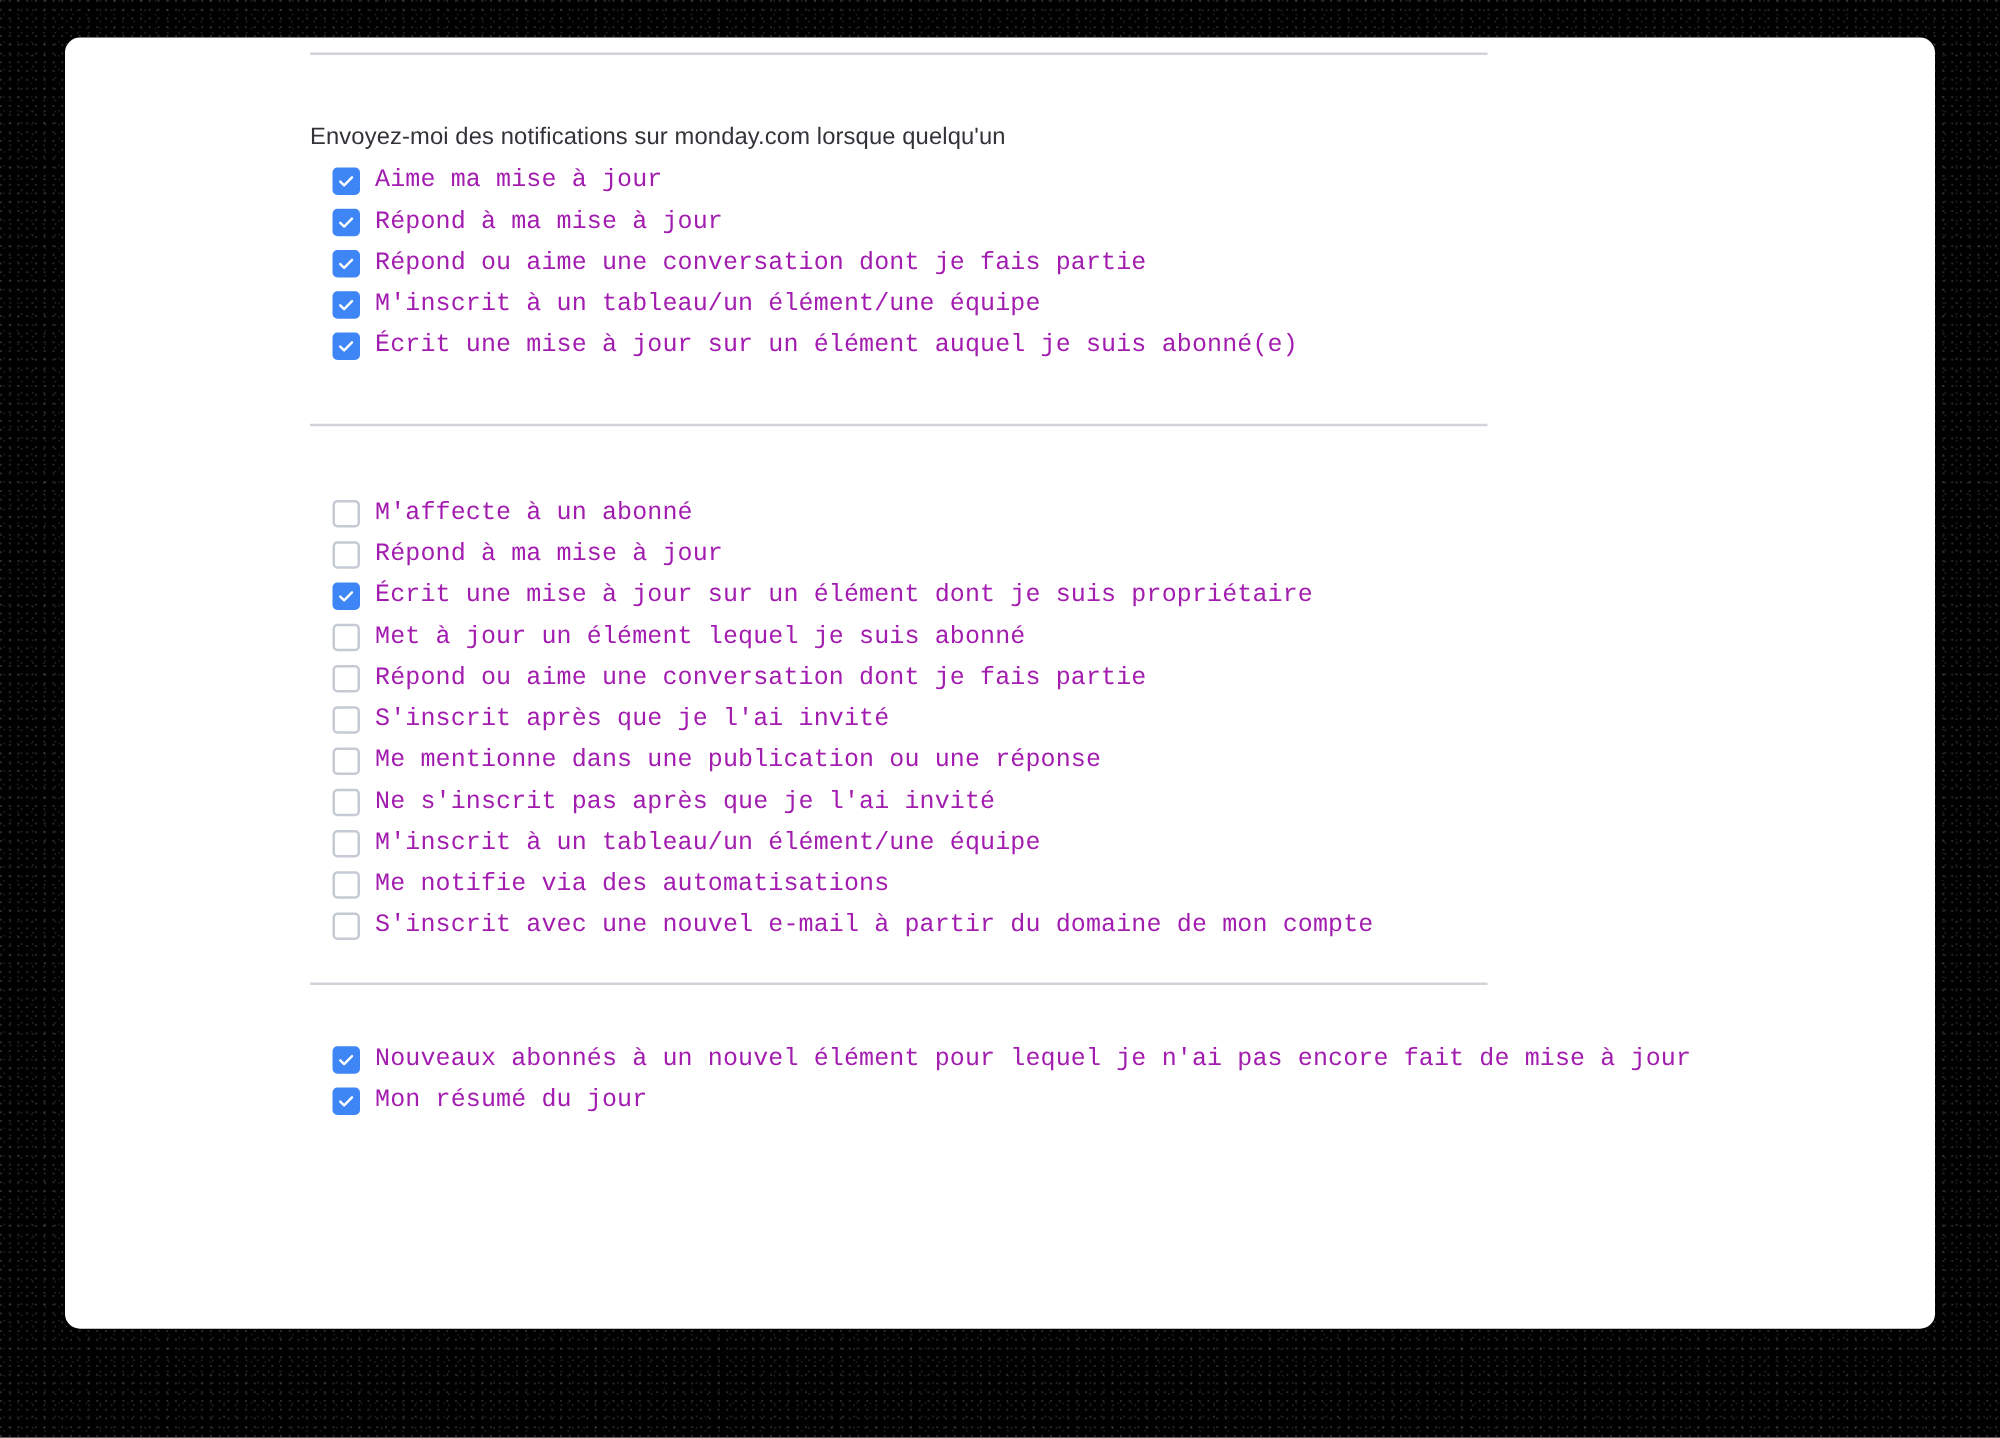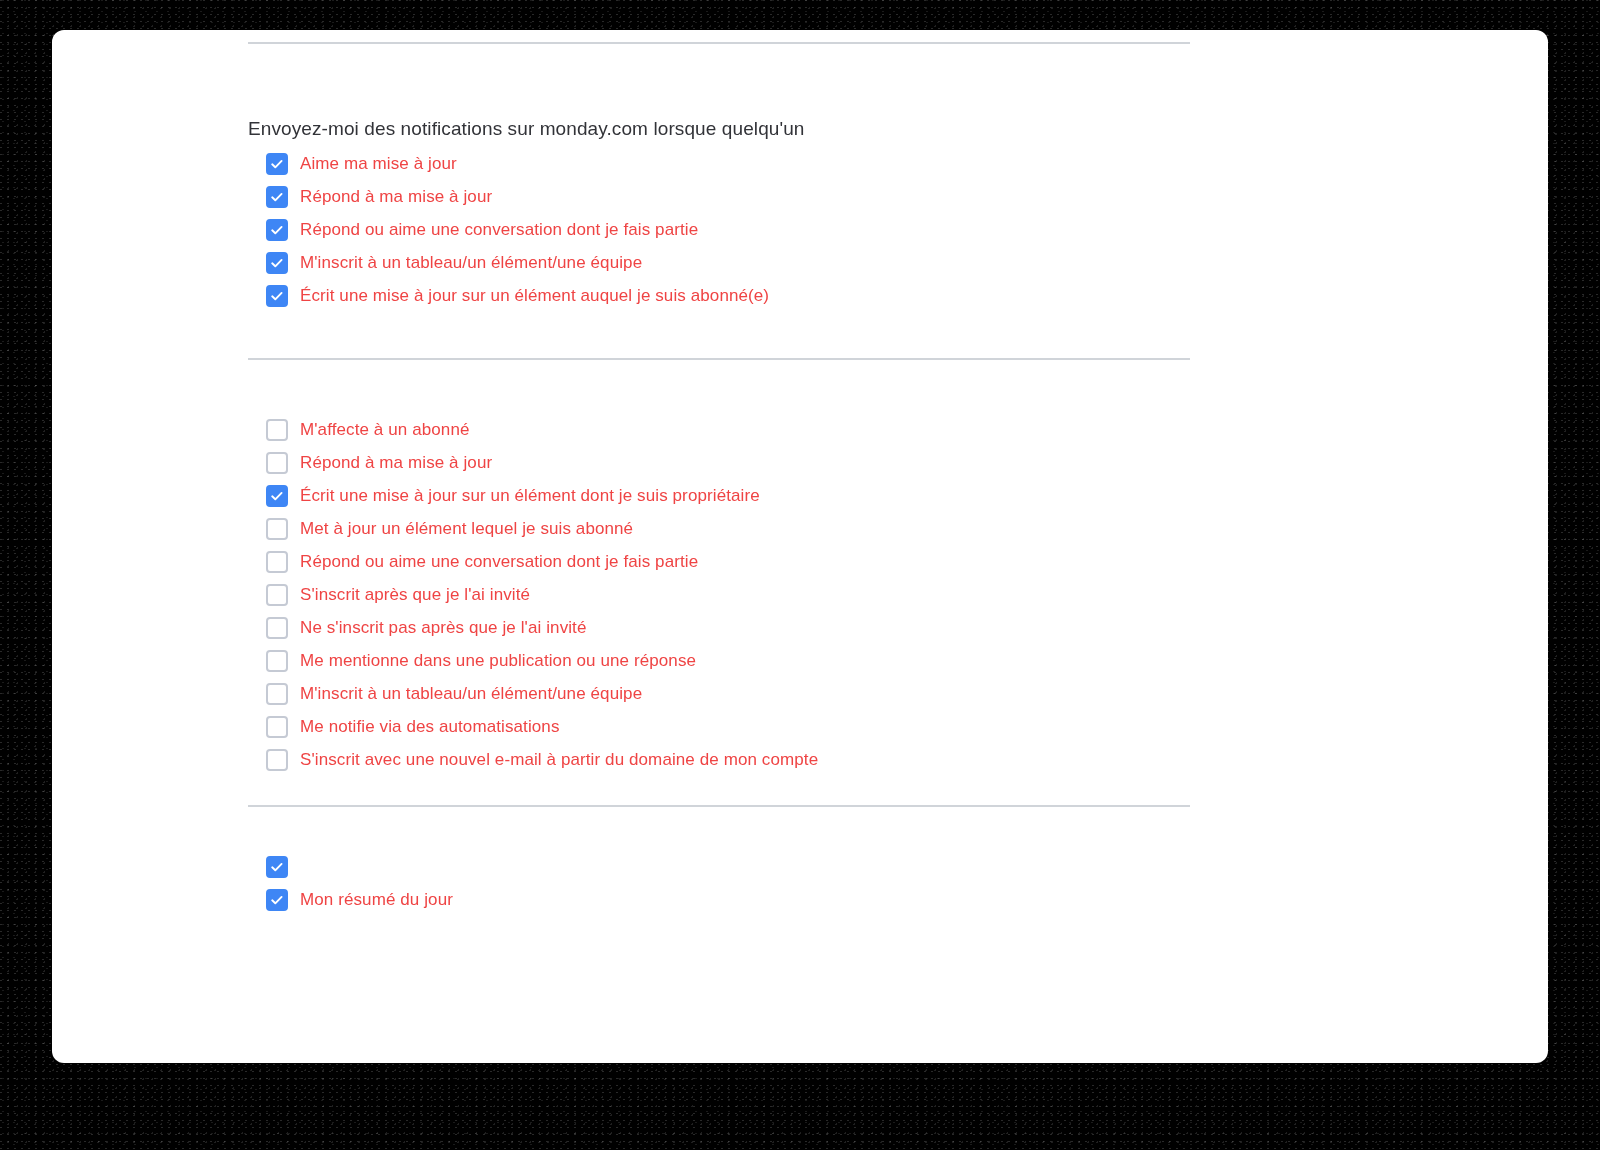--- a/index.html
+++ b/index.html
@@ -54,21 +54,20 @@
   .divider.mid1  { margin-top: 0; }
   .divider.mid2  { margin-top: 0; }
 
   .section { }
 
   .section-head {
     font-size: 19px;
     line-height: 24px;
     color: #323338;
     letter-spacing: 0.1px;
-    margin-top: 19px;
   }
 
   .opt-list {
     margin: 0;
     padding: 0;
     list-style: none;
   }
 
   .opt-row {
     display: flex;
@@ -96,25 +95,26 @@
   }
   .cb.on svg {
     position: absolute;
     left: 2px;
     top: 2px;
     width: 14px;
     height: 14px;
   }
 
   .opt-label {
-    font-size: 17px;
+    font-size: 20px;
     line-height: 24px;
-    color: #ef4444;
+    color: #a21caf;
     white-space: nowrap;
     letter-spacing: 0.1px;
+    font-family: Liberation Mono, monospace;
   }
 
   
   .gap-96  { height: 54px; }
   .gap-b   { height: 46px; }
   .gap-c   { height: 29px; }
   .gap-d   { height: 47px; }
   .gap-e   { height: 37px; }
   .gap-f   { height: 6px; }
 </style>
@@ -207,25 +207,25 @@
           <li class="opt-row">
             <span class="cb off"></span>
             <span class="opt-label">Répond ou aime une conversation dont je fais partie</span>
           </li>
           <li class="opt-row">
             <span class="cb off"></span>
             <span class="opt-label">S'inscrit après que je l'ai invité</span>
           </li>
           <li class="opt-row">
             <span class="cb off"></span>
+            <span class="opt-label">Me mentionne dans une publication ou une réponse</span>
+          </li>
+          <li class="opt-row">
+            <span class="cb off"></span>
             <span class="opt-label">Ne s'inscrit pas après que je l'ai invité</span>
-          </li>
-          <li class="opt-row">
-            <span class="cb off"></span>
-            <span class="opt-label">Me mentionne dans une publication ou une réponse</span>
           </li>
           <li class="opt-row">
             <span class="cb off"></span>
             <span class="opt-label">M'inscrit à un tableau/un élément/une équipe</span>
           </li>
           <li class="opt-row">
             <span class="cb off"></span>
             <span class="opt-label">Me notifie via des automatisations</span>
           </li>
           <li class="opt-row">
@@ -241,20 +241,21 @@
 
     <div class="section">
       <div class="gap-f"></div>
       <ul class="opt-list" id="daily-list">
           <li class="opt-row">
             <span class="cb on">
               <svg viewBox="0 0 14 14" aria-hidden="true">
                 <path d="M2.2 7.3 L5.3 10.3 L11.6 3.9" fill="none" stroke="#ffffff" stroke-width="1.9" stroke-linecap="round" stroke-linejoin="round"></path>
               </svg>
             </span>
+            <span class="opt-label">Nouveaux abonnés à un nouvel élément pour lequel je n'ai pas encore fait de mise à jour</span>
           </li>
           <li class="opt-row">
             <span class="cb on">
               <svg viewBox="0 0 14 14" aria-hidden="true">
                 <path d="M2.2 7.3 L5.3 10.3 L11.6 3.9" fill="none" stroke="#ffffff" stroke-width="1.9" stroke-linecap="round" stroke-linejoin="round"></path>
               </svg>
             </span>
             <span class="opt-label">Mon résumé du jour</span>
           </li>
         </ul>

